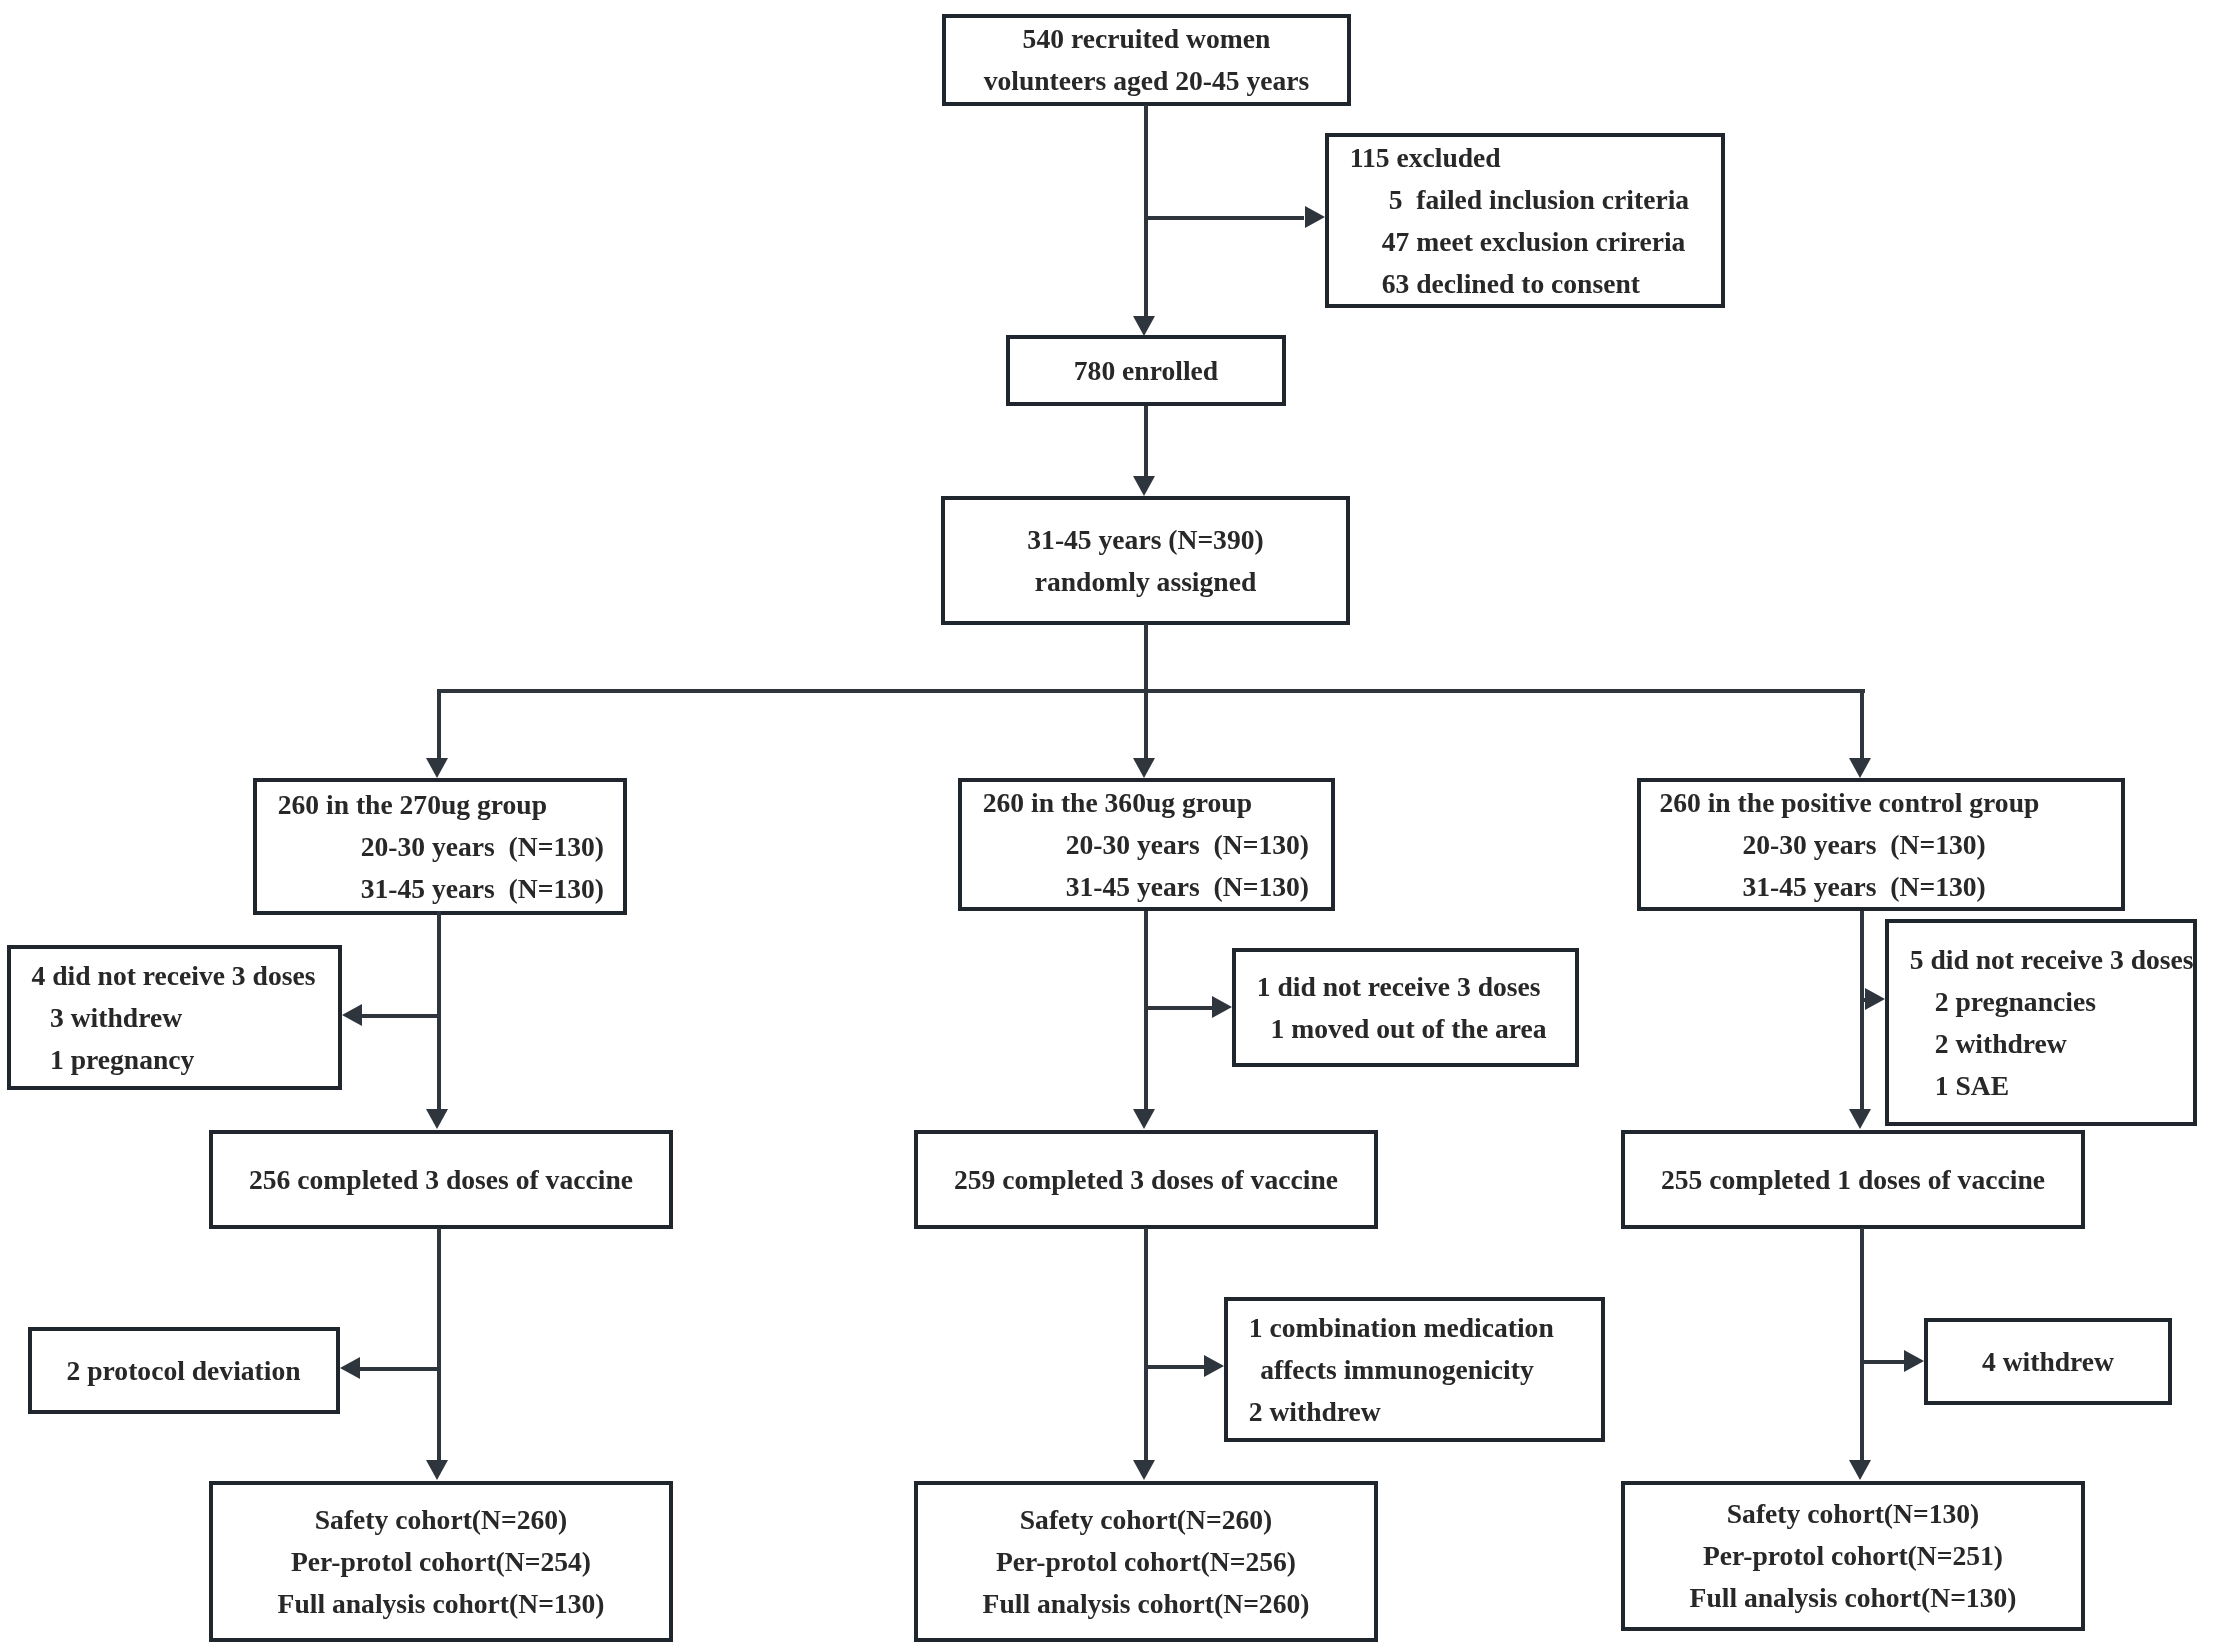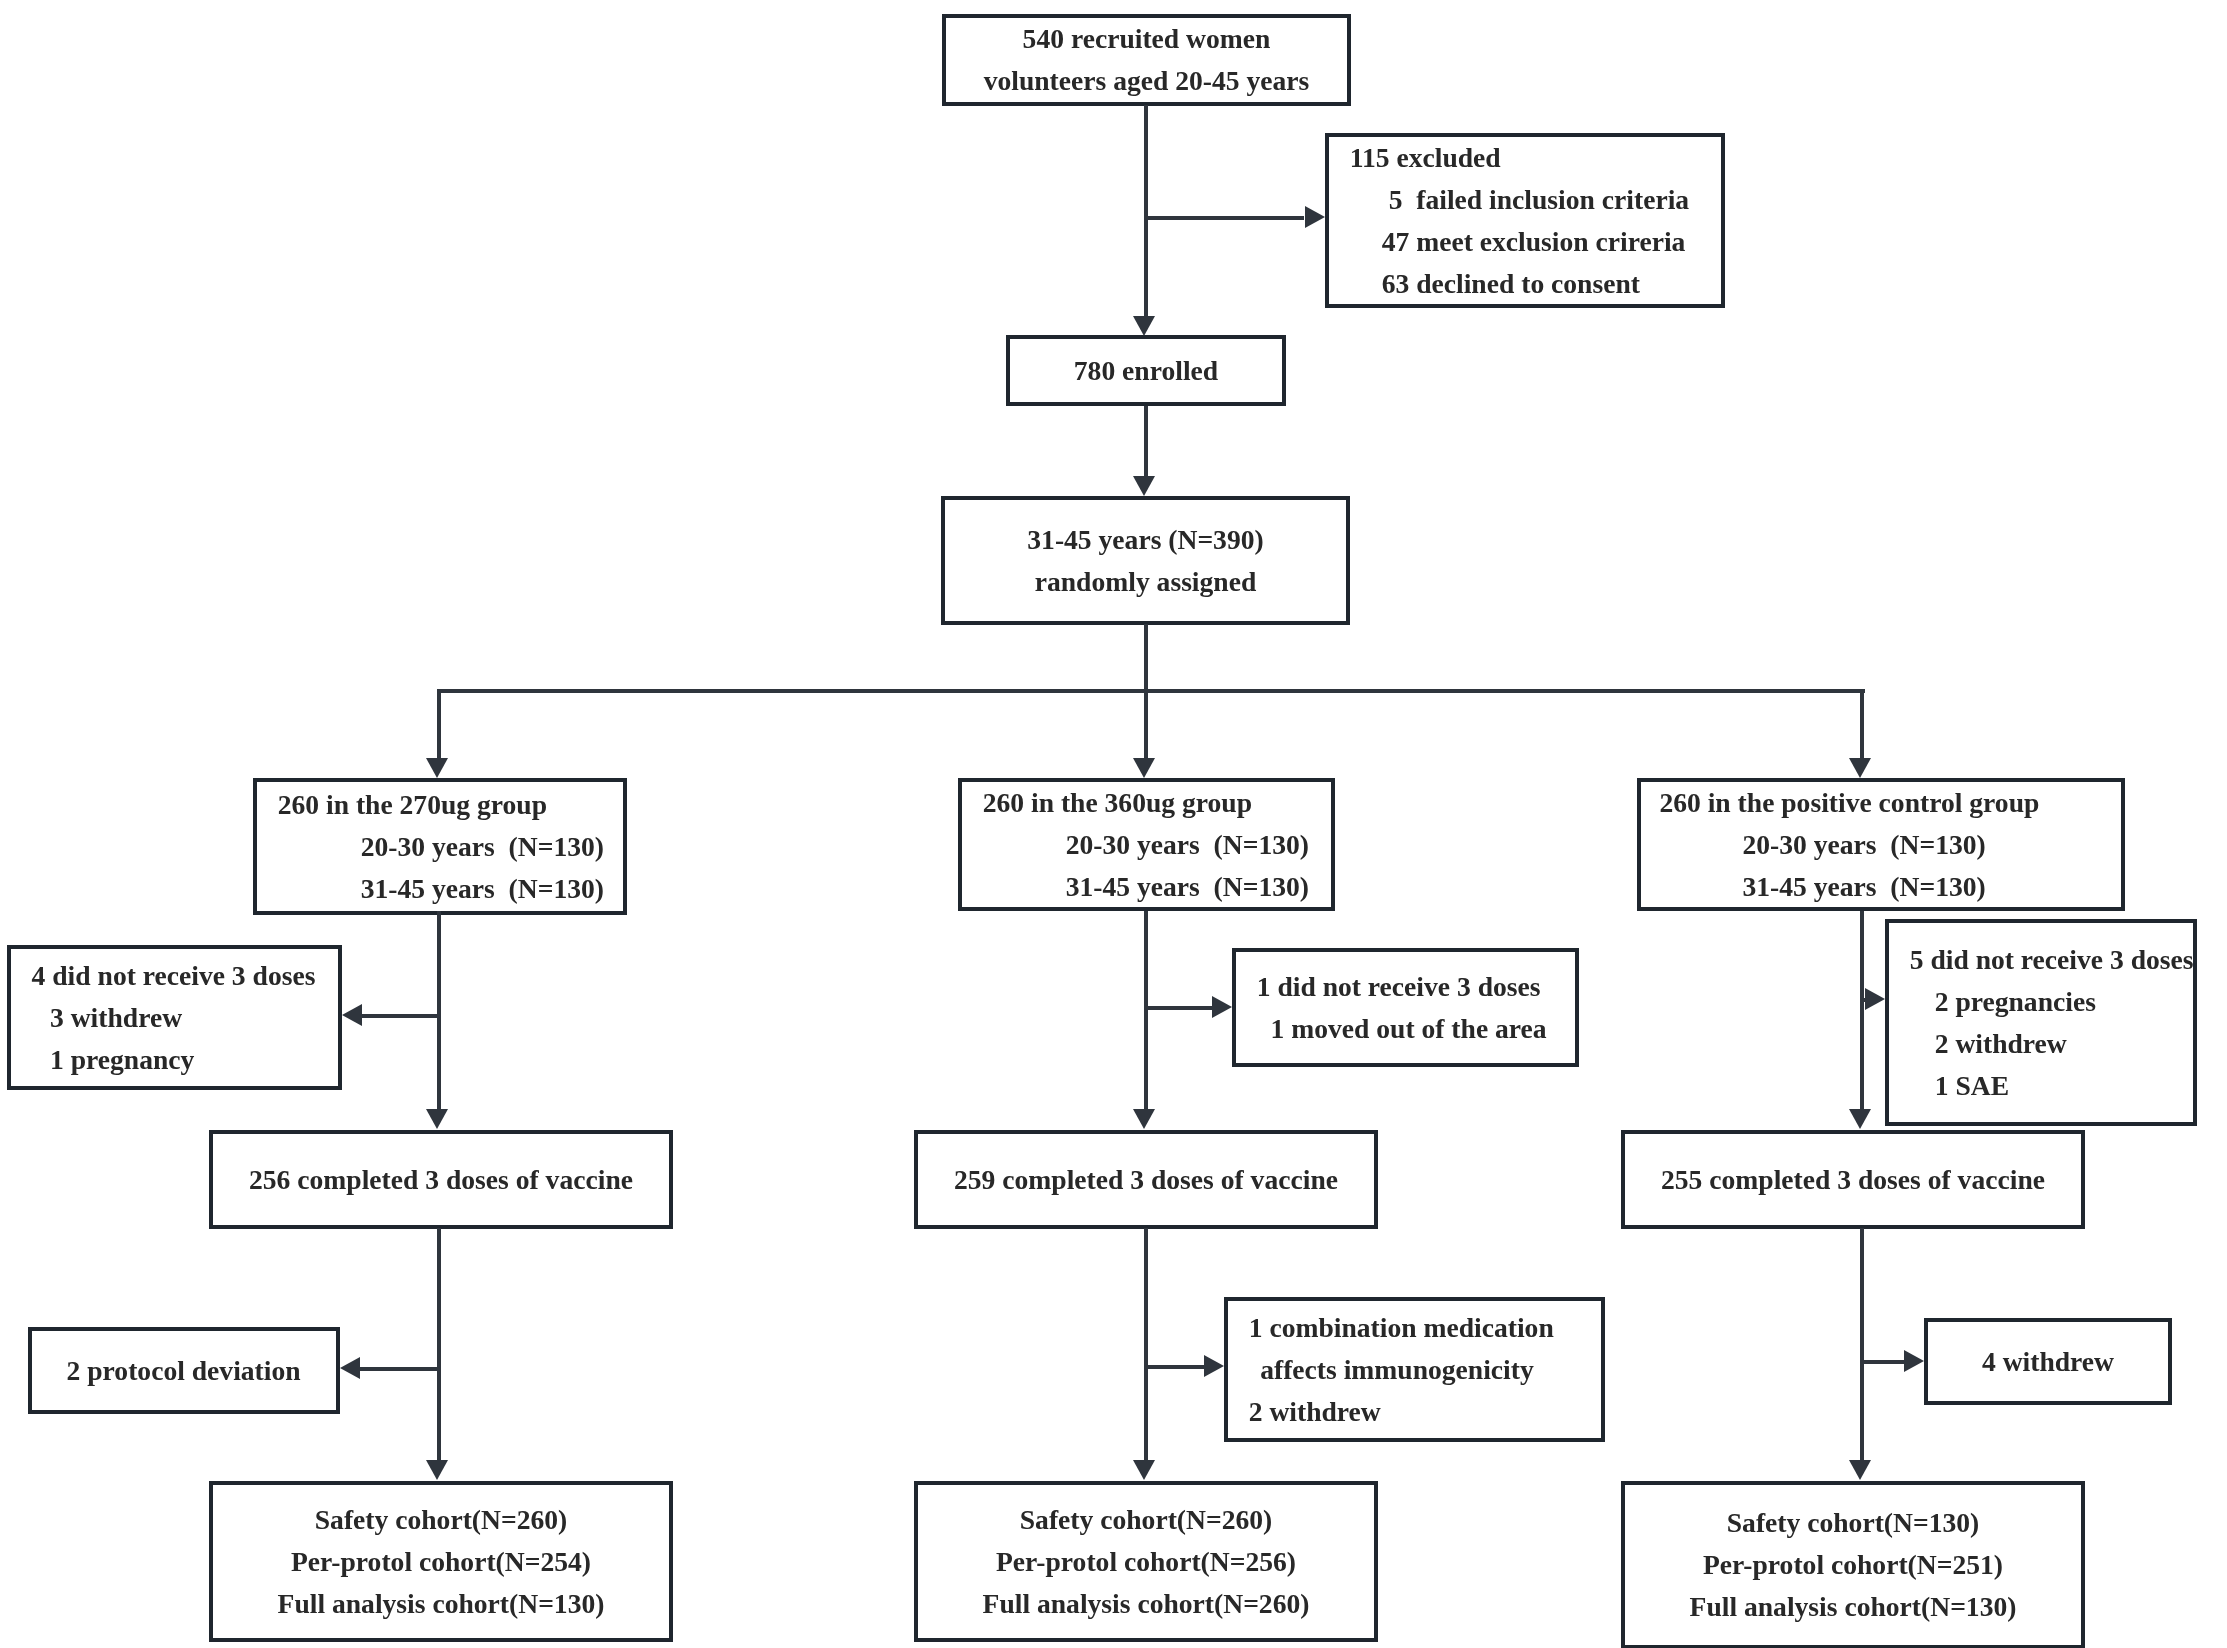--- a/index.html
+++ b/index.html
@@ -114,21 +114,21 @@
 
   <div class="box center" style="left:209px;top:1130px;width:464px;height:99px;">
     <div class="line">256 completed 3 doses of vaccine</div>
   </div>
 
   <div class="box center" style="left:914px;top:1130px;width:464px;height:99px;">
     <div class="line">259 completed 3 doses of vaccine</div>
   </div>
 
   <div class="box center" style="left:1621px;top:1130px;width:464px;height:99px;">
-    <div class="line">255 completed 3 doses of vaccine</div>
+    <div class="line">255 completed 1 doses of vaccine</div>
   </div>
 
   <div class="box center" style="left:27.6px;top:1327px;width:312px;height:87px;">
     <div class="line">2 protocol deviation</div>
   </div>
 
   <div class="box left" style="left:1224px;top:1297px;width:381px;height:145px;">
     <div class="line">1 combination medication</div>
     <div class="line i25">affects immunogenicity</div>
     <div class="line">2 withdrew</div>
@@ -143,21 +143,21 @@
     <div class="line">Per-protol cohort(N=254)</div>
     <div class="line">Full analysis cohort(N=130)</div>
   </div>
 
   <div class="box center" style="left:914px;top:1481px;width:464px;height:161px;">
     <div class="line">Safety cohort(N=260)</div>
     <div class="line">Per-protol cohort(N=256)</div>
     <div class="line">Full analysis cohort(N=260)</div>
   </div>
 
-  <div class="box center" style="left:1621px;top:1481px;width:464px;height:168px;">
+  <div class="box center" style="left:1621px;top:1481px;width:464px;height:150px;">
     <div class="line">Safety cohort(N=130)</div>
     <div class="line">Per-protol cohort(N=251)</div>
     <div class="line">Full analysis cohort(N=130)</div>
   </div>
 
   <div class="vl" style="left:1144px;top:105px;height:212px;"></div>
   <div class="arr-down" style="left:1133px;top:316px;"></div>
 
   <div class="hl" style="left:1144px;top:216px;width:160px;"></div>
   <div class="arr-right" style="left:1305px;top:206px;"></div>

